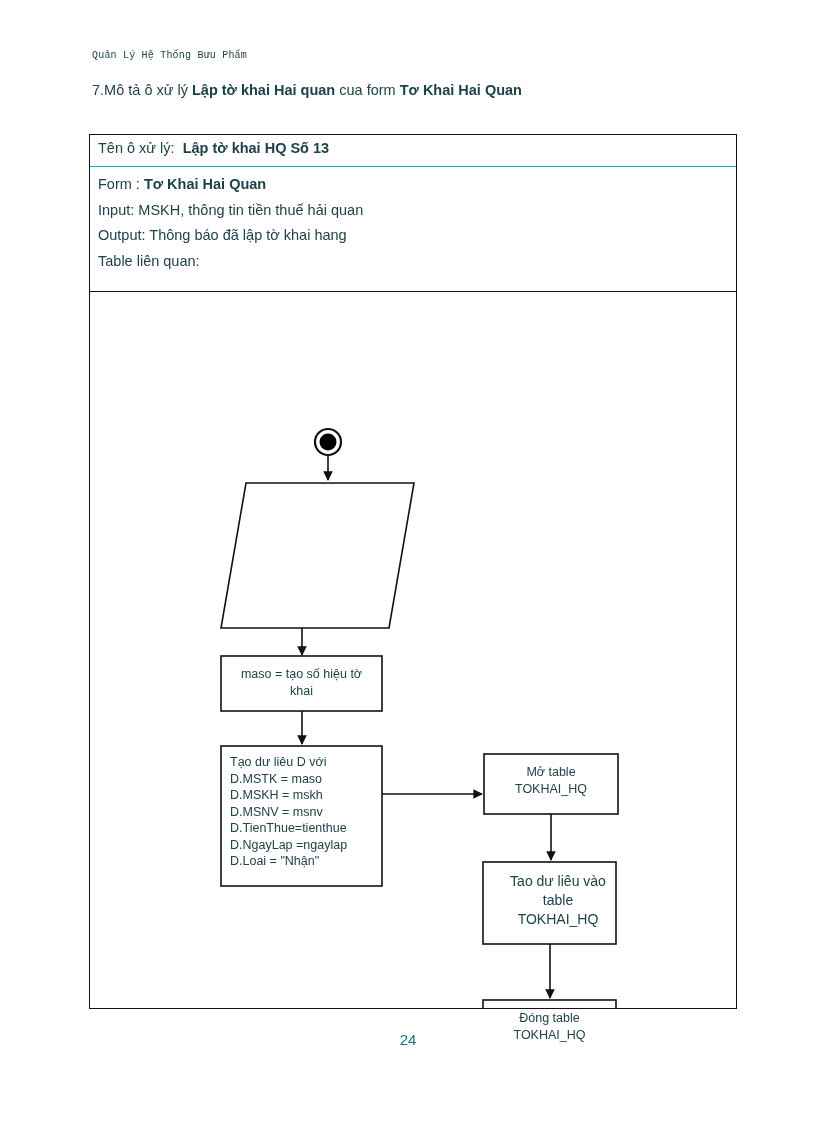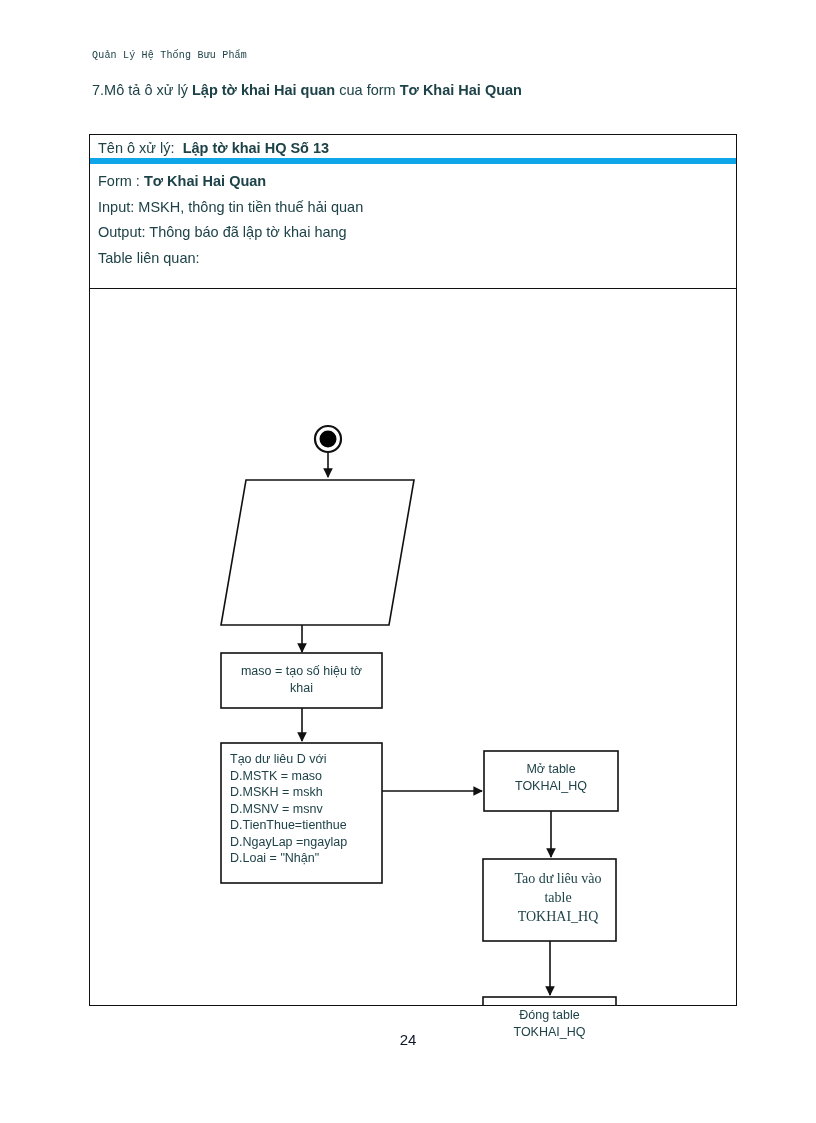--- a/index.html
+++ b/index.html
@@ -44,22 +44,22 @@
   .spec-table {
     position: absolute;
     left: 89px;
     top: 134px;
     width: 648px;
     border: 1px solid #111;
     box-sizing: border-box;
     background: #fff;
   }
   .spec-row-head {
-    border-bottom: 6px solid #0ea5e9;
-    padding: 5px 8px 2px 8px;
+    border-bottom: 1px solid #0ea5e9;
+    padding: 5px 8px 10px 8px;
     font-size: 14.5px;
     white-space: nowrap;
   }
   .spec-row-head .b { font-weight: bold; }
   .spec-body {
     padding: 5px 8px 17px 8px;
     border-bottom: 1px solid #111;
   }
   .spec-body .line {
     font-size: 14.5px;
@@ -91,21 +91,21 @@
   .lbl-big    { font-size: 14px; line-height: 19px; }
 
   
   .page-number {
     position: absolute;
     left: 0;
     top: 1031px;
     width: 816px;
     text-align: center;
     font-size: 15px;
-    color: #0f172a;
+    color: #0f766e;
   }
 </style>
 </head>
 <body>
 
 <div class="page">
 
   <div class="doc-title">Quản Lý Hệ Thống Bưu Phẩm</div>
 
   <div class="section-line"><span>7.Mô tả ô xử lý </span><span class="b">Lập tờ khai Hai quan</span><span> cua form </span><span class="b">Tơ Khai Hai Quan</span></div>
@@ -171,21 +171,21 @@
 D.MSTK = maso
 D.MSKH = mskh
 D.MSNV = msnv
 D.TienThue=tienthue
 D.NgayLap =ngaylap
 D.Loai = "Nhận"</div>
 
       <div class="node-label lbl-center" style="left:394px; top:472px; width:134px;">Mở table
 TOKHAI_HQ</div>
 
-      <div class="node-label lbl-center lbl-big" style="left:393px; top:580px; width:150px;font-family:Liberation Serif, serif;">Tao dư liêu vào
+      <div class="node-label lbl-center lbl-big" style="left:393px; top:580px; width:150px;">Tao dư liêu vào
 table
 TOKHAI_HQ</div>
 
       <div class="node-label lbl-center" style="left:393px; top:718px; width:133px;">Đóng table
 TOKHAI_HQ</div>
     </div>
 
   </div>
 
   <div class="page-number">24</div>

